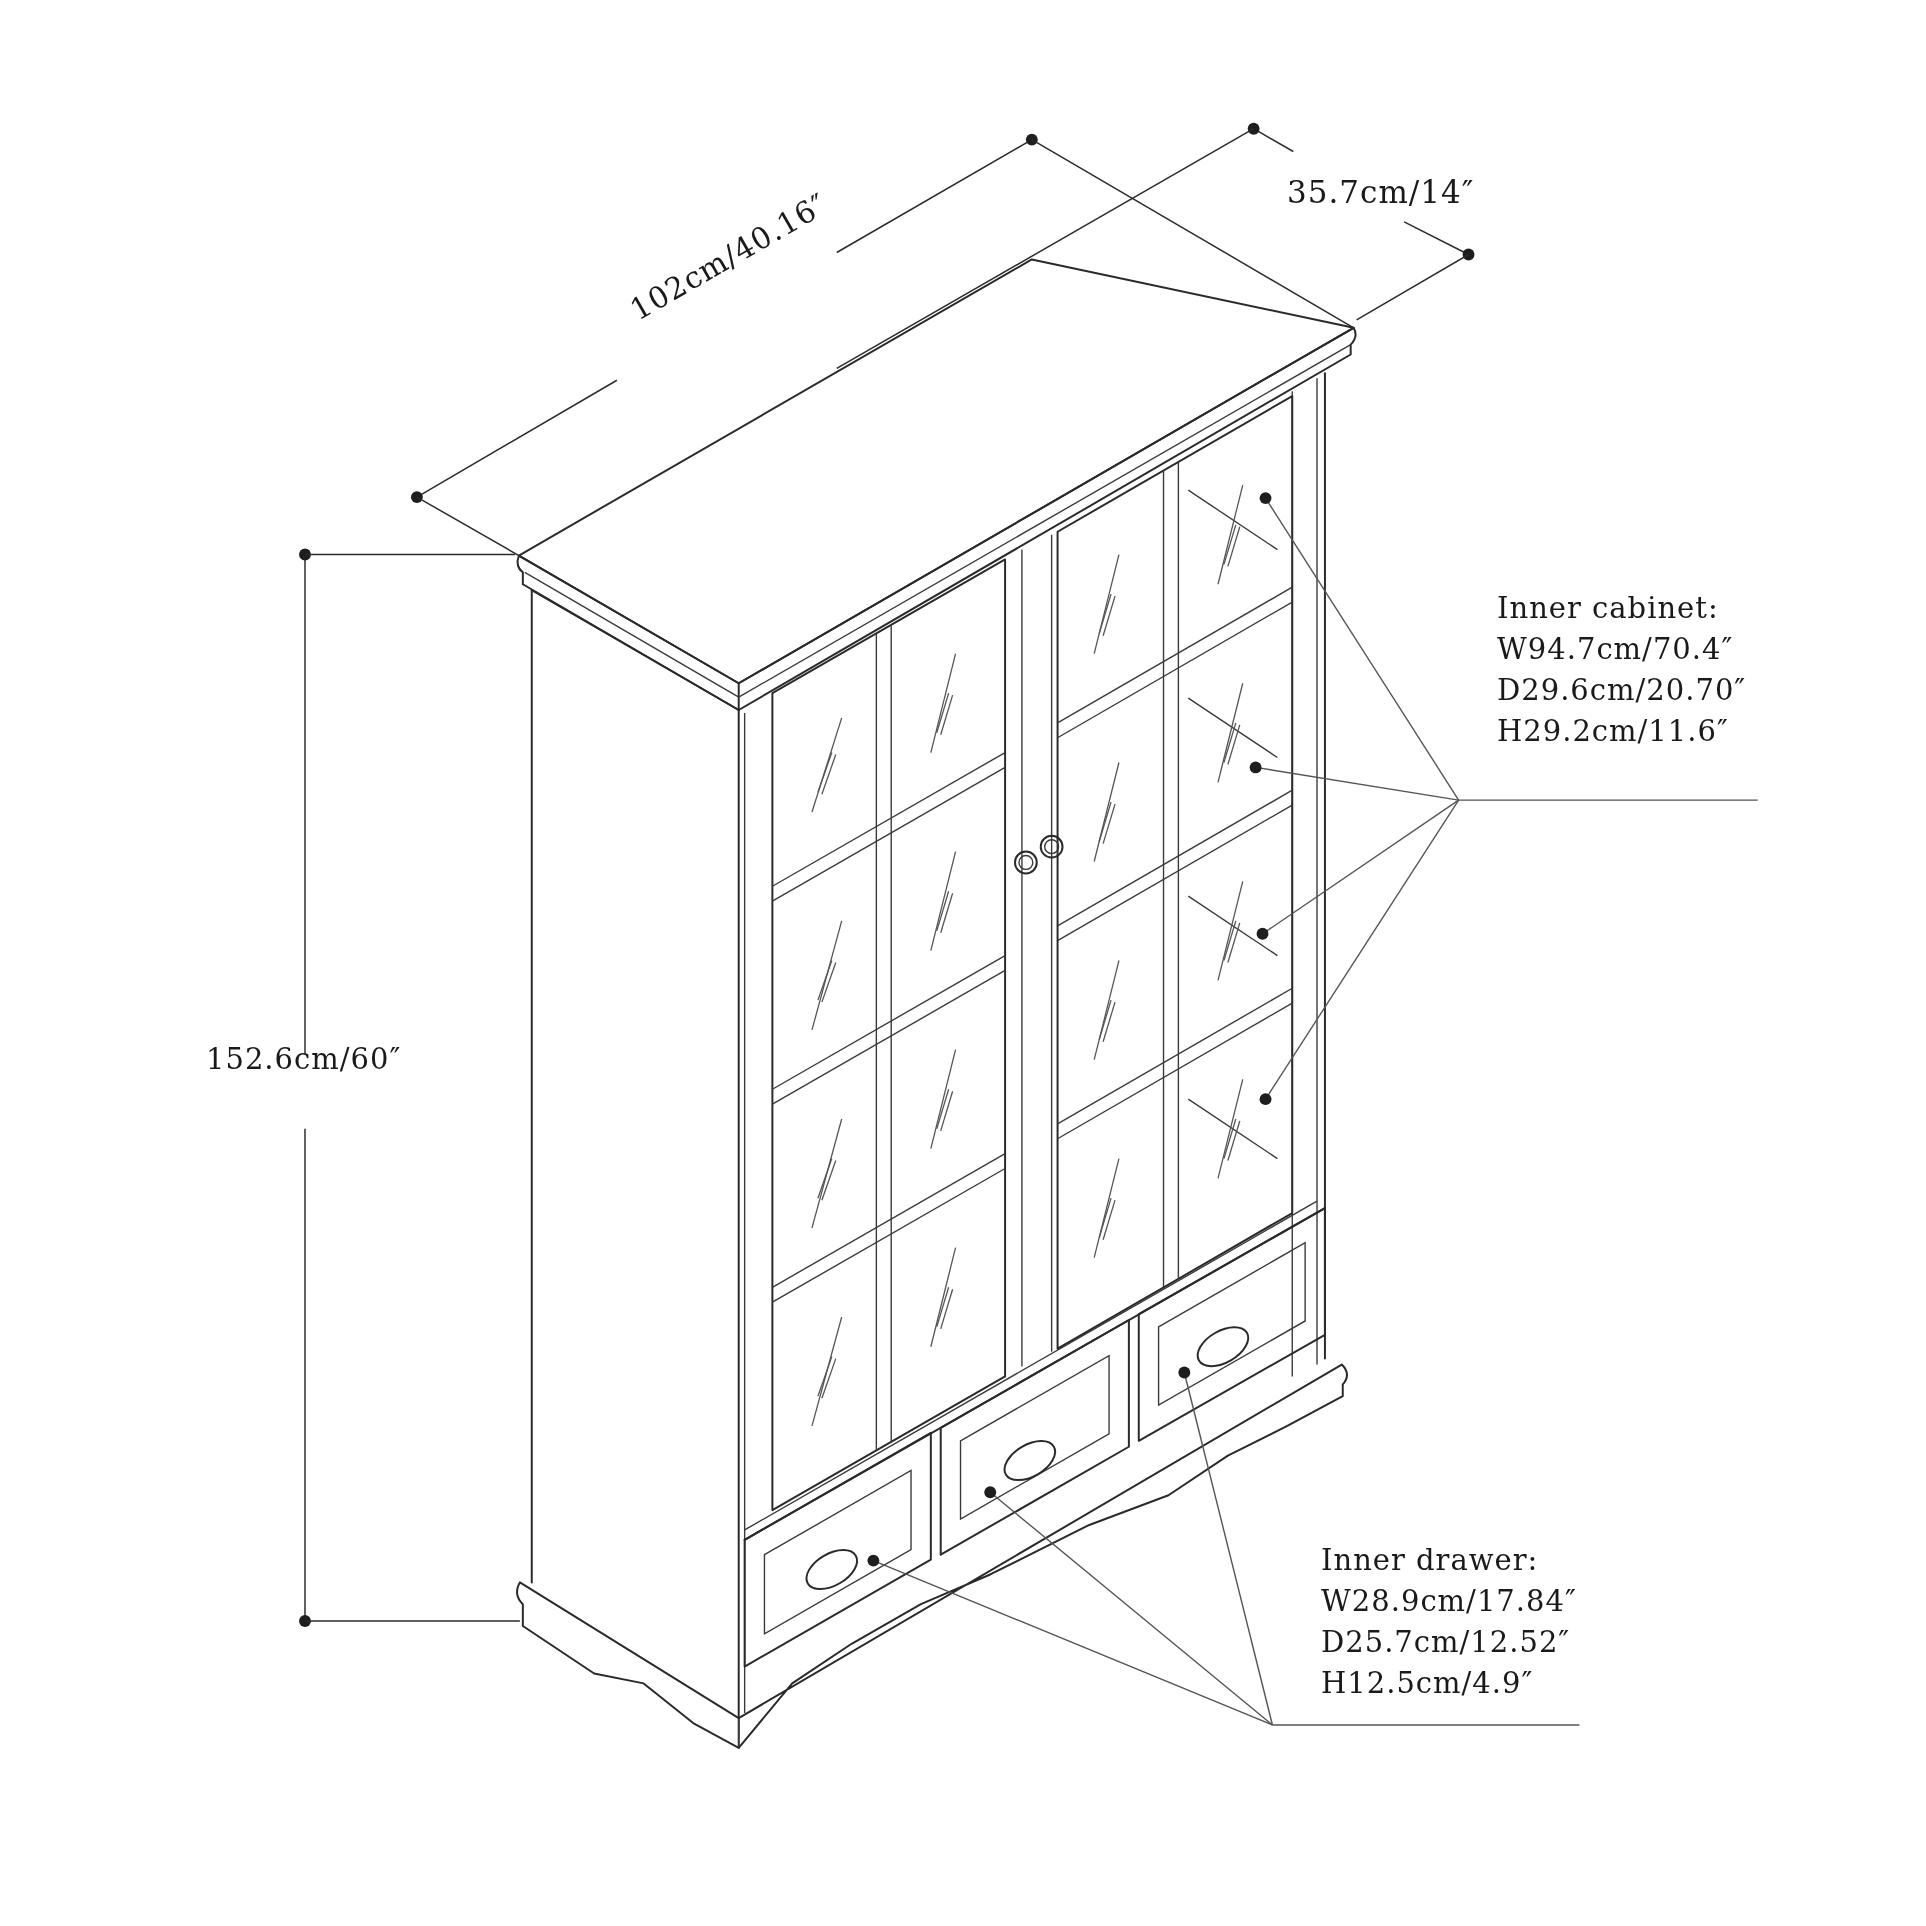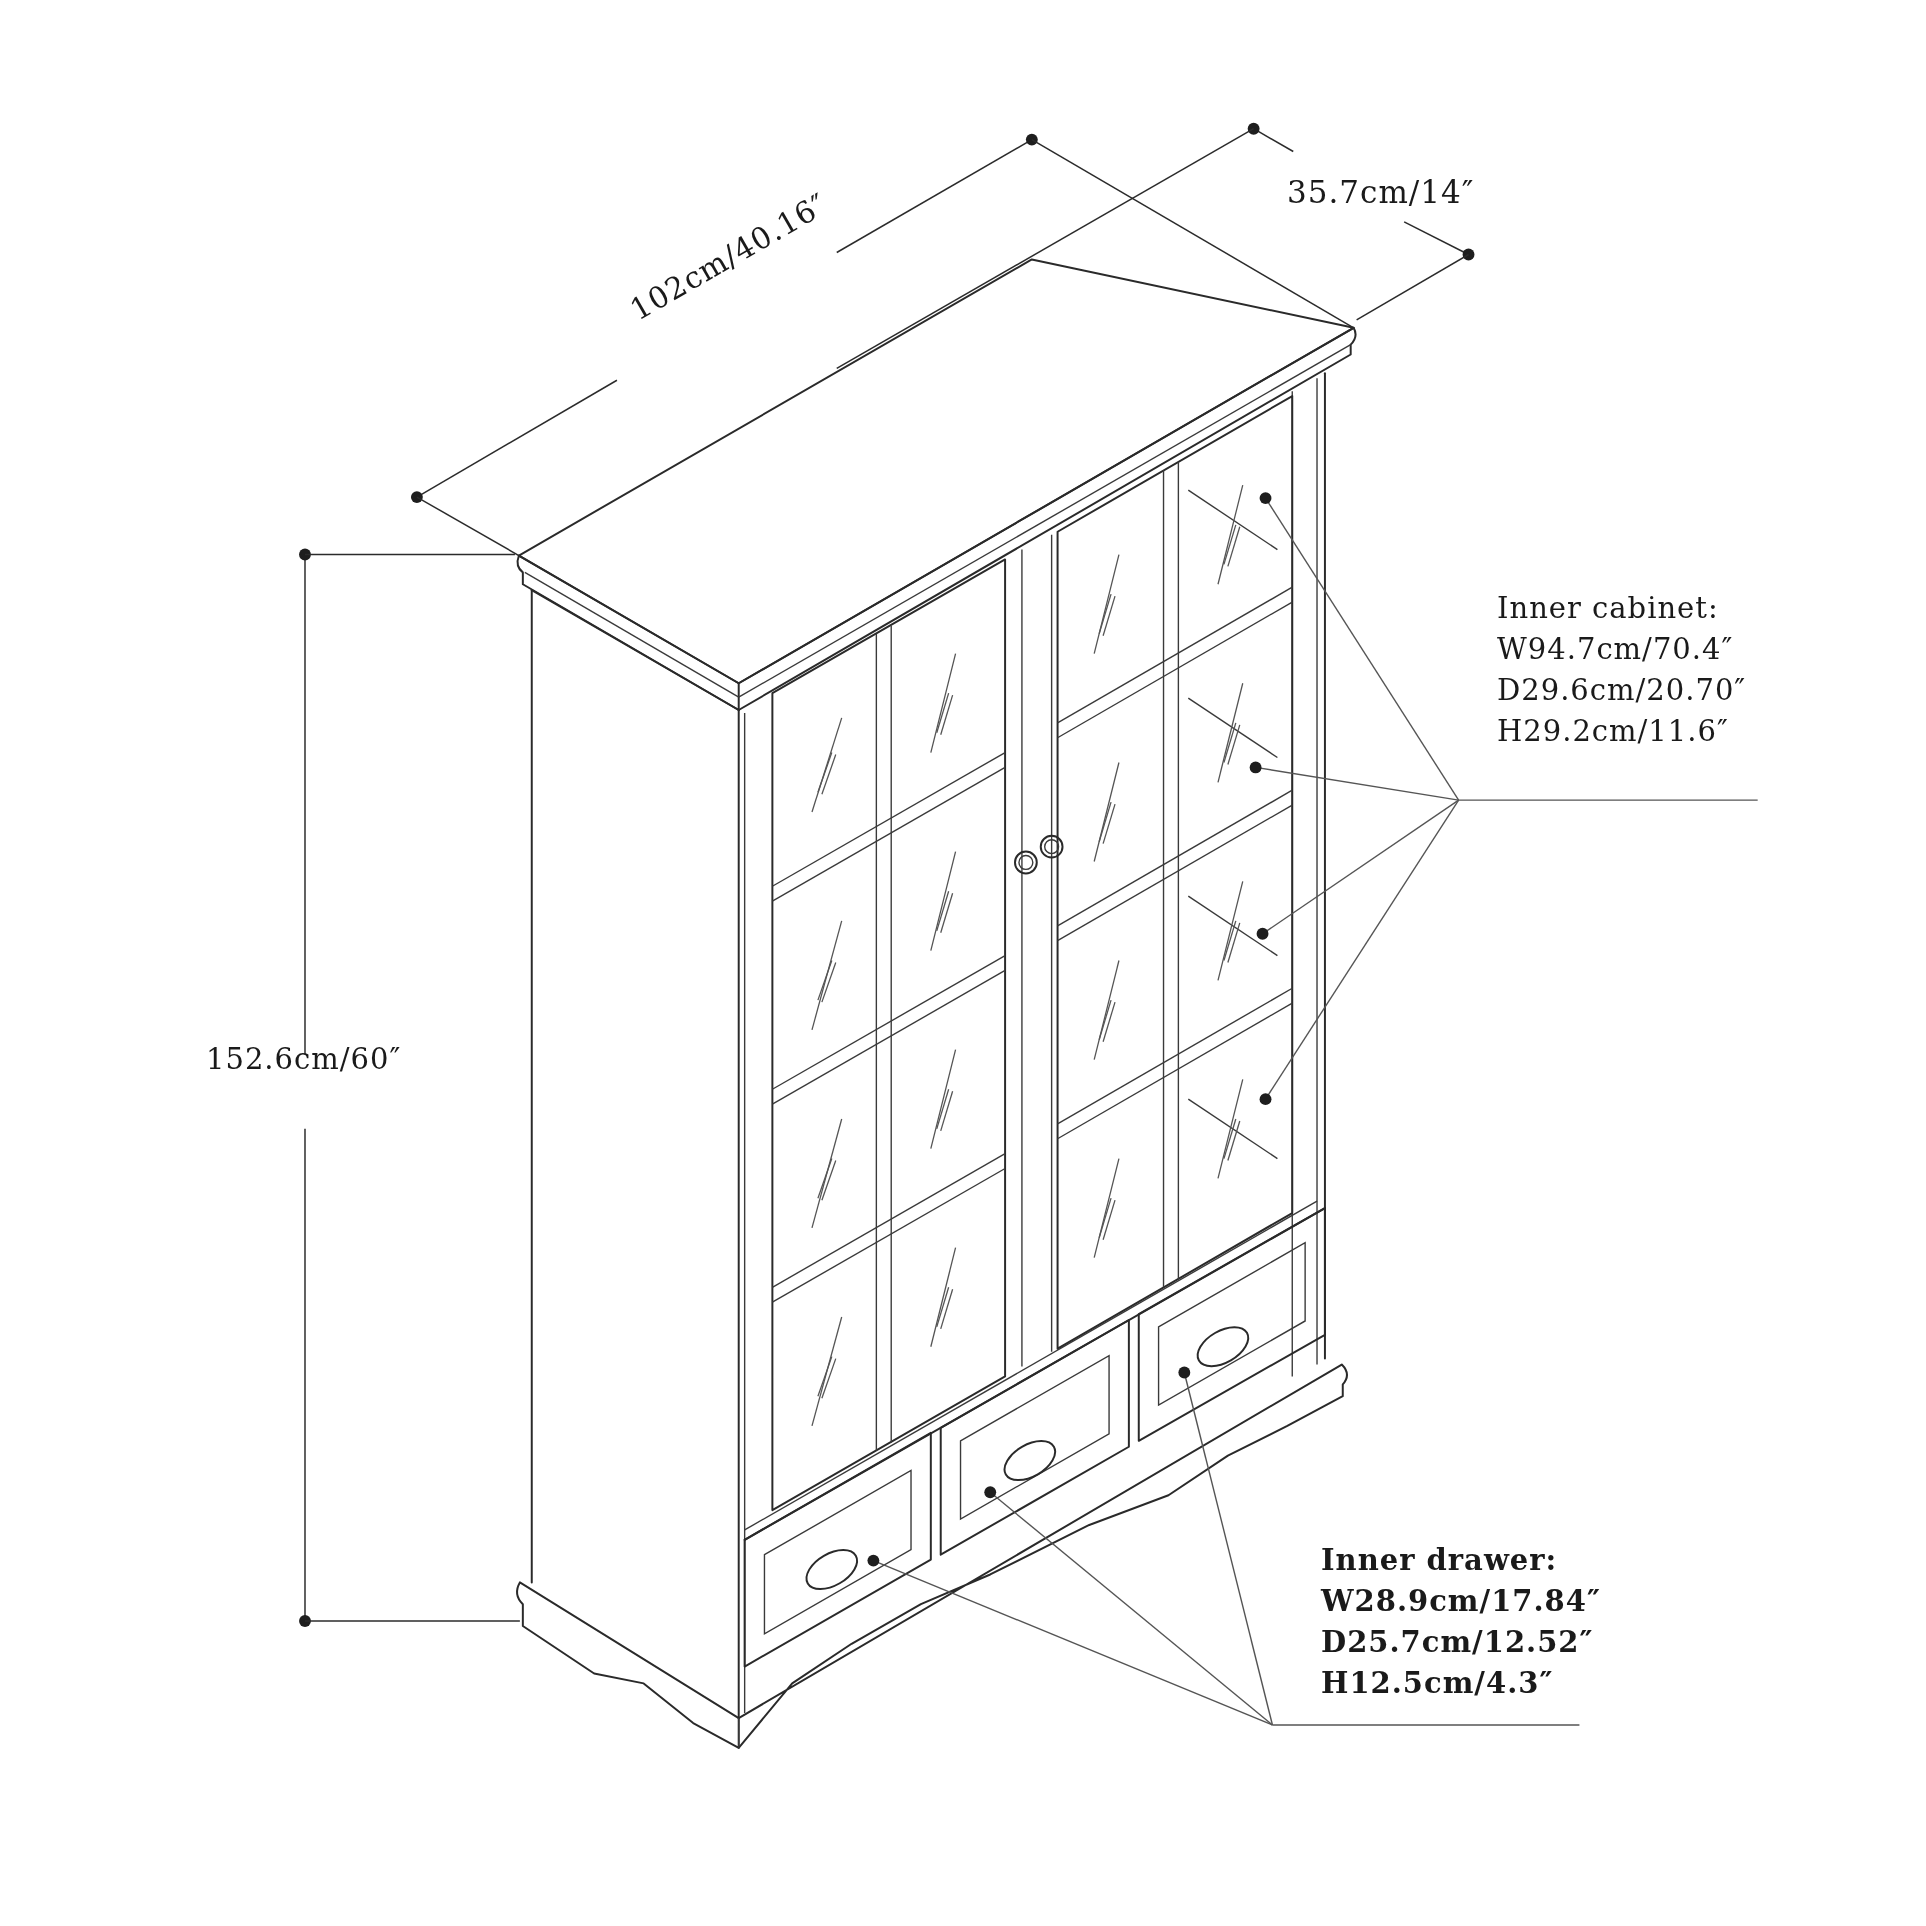--- a/index.html
+++ b/index.html
@@ -211,21 +211,21 @@
 
 <div class="txt" style="left:206px; top:1042px; font-size:29px;">152.6cm/60″</div>
 
 <div class="label-block" style="left:1497px; top:588px;">
   <div>Inner cabinet:</div>
   <div>W94.7cm/70.4″</div>
   <div>D29.6cm/20.70″</div>
   <div>H29.2cm/11.6″</div>
 </div>
 
-<div class="label-block" style="left:1321px; top:1540px;font-weight:bold;">
+<div class="label-block" style="left:1321px; top:1540px;">
   <div>Inner drawer:</div>
   <div>W28.9cm/17.84″</div>
   <div>D25.7cm/12.52″</div>
-  <div>H12.5cm/4.3″</div>
+  <div>H12.5cm/4.9″</div>
 </div>
 
 </div>
 
 
 </body></html>

